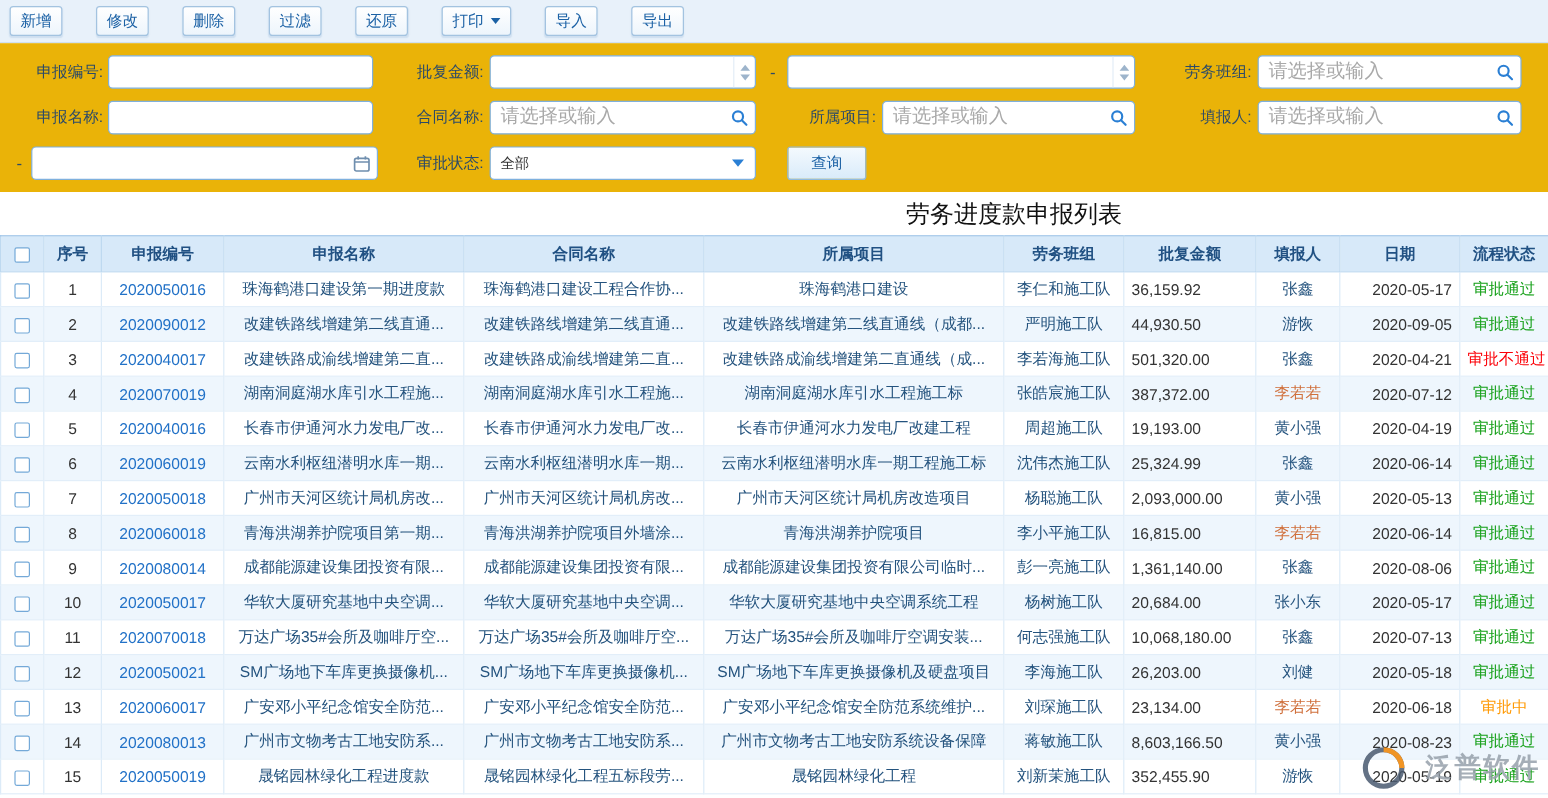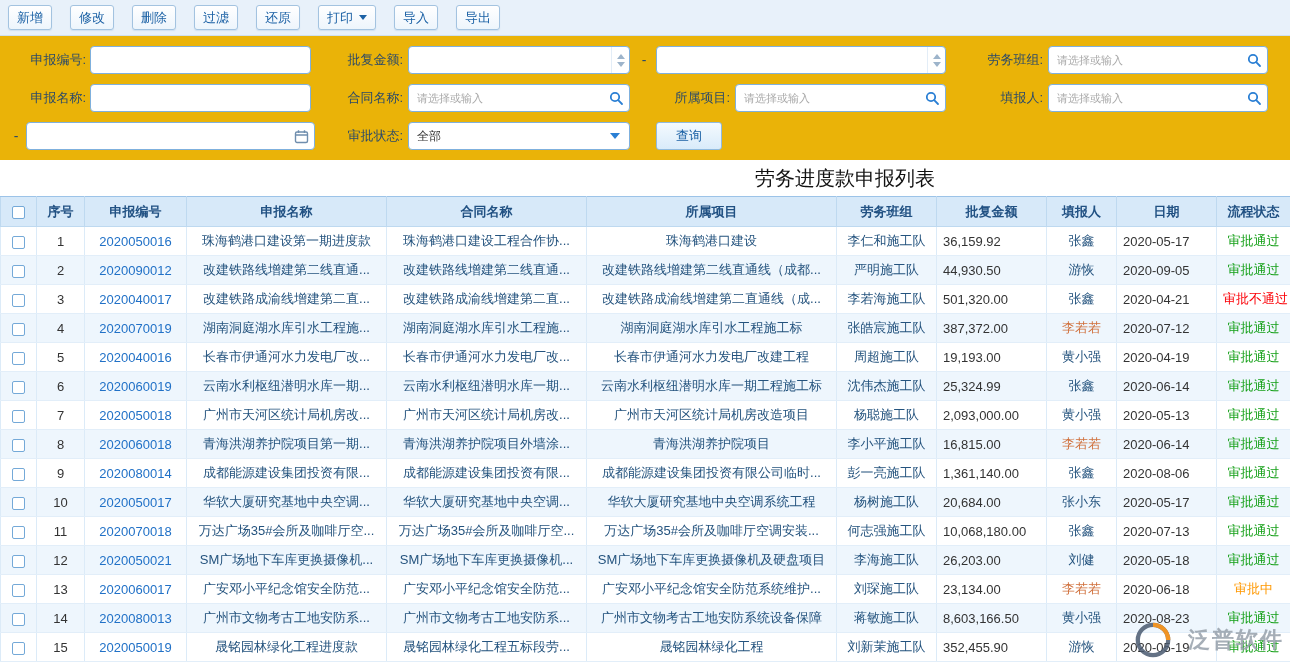--- a/index.html
+++ b/index.html
@@ -1,34 +1,34 @@
 <!DOCTYPE html>
 <html><head>
 <meta charset="utf-8">
 <style>
   *{box-sizing:border-box;margin:0;padding:0}
   html,body{width:1290px;height:665px;overflow:hidden}
   body{font-family:"Liberation Sans","DejaVu Sans",sans-serif;background:#fff;position:relative;font-size:13px}
 
   
-  .toolbar{height:36px;background:#e8f1fa;border-bottom:1px solid #cfe0ef;display:flex;align-items:center;padding-left:8px;gap:18px}
+  .toolbar{height:36px;background:#e8f1fa;border-bottom:1px solid #cfe0ef;display:flex;align-items:center;padding-left:8px;gap:28px}
   .tb-btn{height:25px;padding:0 8px;font-size:13px;color:#1b61a5;background:linear-gradient(#ffffff,#edf5fc);
     border:1px solid #a3c3e0;border-radius:3px;cursor:pointer;display:inline-flex;align-items:center;gap:6px;
     font-family:inherit;box-shadow:0 1px 1px rgba(130,170,210,.25)}
   .caret-down{width:0;height:0;border-left:4px solid transparent;border-right:4px solid transparent;border-top:5px solid #1b61a5}
 
   
   .filter-area{position:relative;height:124px;background:#eab308}
   .f-label{position:absolute;height:28px;line-height:28px;font-size:13px;color:#2c4a68;text-align:right}
   .f-sep{position:absolute;height:28px;line-height:28px;font-size:14px;color:#2c4a68;text-align:center}
   .f-input{position:absolute;height:28px;border:1px solid #7fb0dd;border-radius:4px;background:#fff;
     font-size:12px;color:#333;padding:0 8px;outline:none;font-family:inherit}
   .f-field{position:absolute;height:28px;border:1px solid #7fb0dd;border-radius:4px;background:#fff;
     display:flex;align-items:center;overflow:hidden}
-  .f-field .inner{border:none;outline:none;flex:1;height:100%;padding:0 8px;font-size:11px;color:#333;
+  .f-field .inner{border:none;outline:none;flex:1;height:100%;padding:0 8px;font-size:16px;color:#333;
     font-family:inherit;min-width:0;background:transparent}
   .f-field .inner::placeholder,.f-input::placeholder{color:#a9a9a9}
   .icon-box{flex:0 0 auto;display:flex;align-items:center;justify-content:center;width:26px;height:100%}
   .spinner{flex:0 0 auto;width:18px;height:100%;display:flex;flex-direction:column;align-items:center;justify-content:center;gap:3px;border-left:1px solid #e3edf7}
   .spin-up{width:0;height:0;border-left:4px solid transparent;border-right:4px solid transparent;border-bottom:5px solid #9db4cb}
   .spin-down{width:0;height:0;border-left:4px solid transparent;border-right:4px solid transparent;border-top:5px solid #9db4cb}
   .dd-value{flex:1;padding:0 8px;font-size:12px;color:#333}
   .dd-caret{width:0;height:0;border-left:5px solid transparent;border-right:5px solid transparent;border-top:6px solid #2a7fd4;margin-right:9px}
   .btn-query{position:absolute;height:28px;width:66px;font-size:13px;color:#1b61a5;font-family:inherit;
     background:linear-gradient(#f4fafe,#d9ebfa);border:1px solid #90bade;border-radius:3px;cursor:pointer}
@@ -44,21 +44,21 @@
   tbody td{height:29px;font-size:13px;border-right:1px solid #dcebf8;border-bottom:1px solid #e2eef9;
     border-left:1px solid #dcebf8;padding:0 6px;white-space:nowrap;overflow:hidden;color:#24537e}
   tbody tr.alt{background:#eef6fd}
   .c-check,.h-check{text-align:center}
   .c-no{text-align:center;color:#333}
   .c-code{text-align:center;color:#2171c7;cursor:pointer}
   .c-name{text-align:center}
   .c-amount{text-align:left;color:#333}
   .c-reporter{text-align:center}
   .c-reporter.hl{color:#d0703c}
-  .c-date{text-align:left;color:#333}
+  .c-date{text-align:right;color:#333}
   .c-status{text-align:center}
   .cb{width:13px;height:13px;border:1px solid #74a9d8;border-radius:2px;background:#fff;display:inline-block;vertical-align:middle;cursor:pointer}
 
   
   .watermark{position:absolute;right:6px;bottom:6px;display:flex;align-items:center;gap:16px;opacity:.85;pointer-events:none}
   .wm-text{font-size:22px;font-weight:bold;color:#97a1ab;letter-spacing:2px}
 </style>
 </head>
 <body>
 

